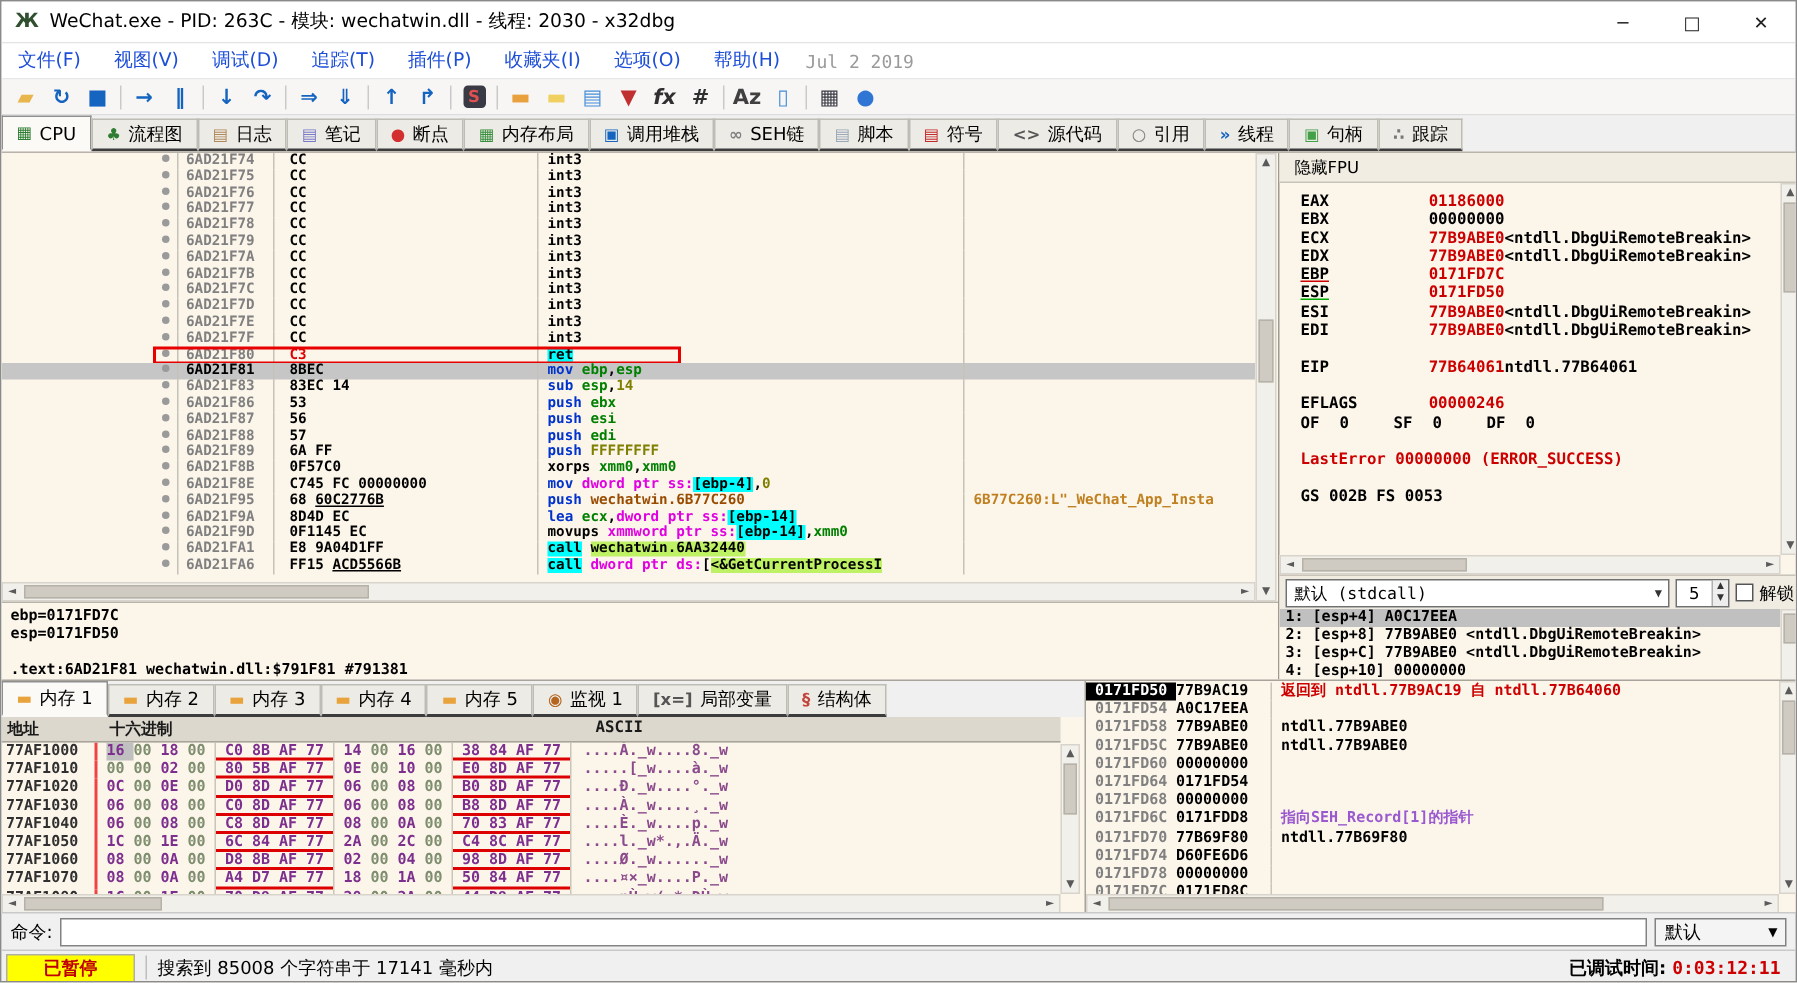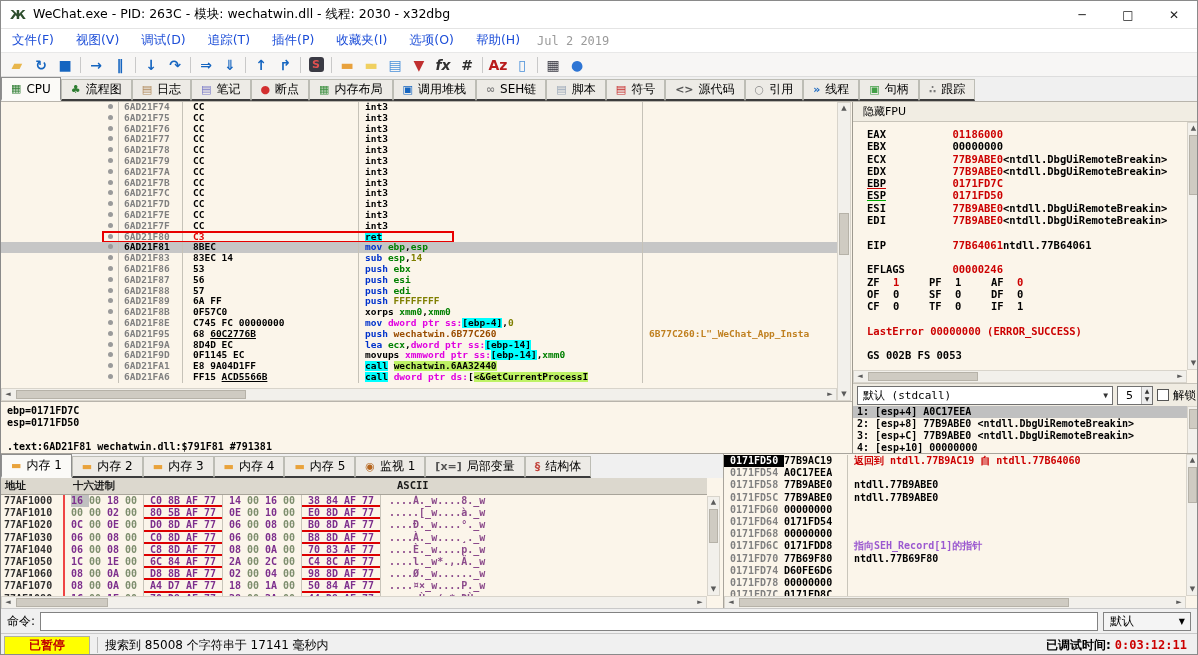--- a/index.html
+++ b/index.html
@@ -240,21 +240,21 @@
         <span class="tglyph" style="color: rgb(192, 48, 48);">▼</span>
       </span>
       <span class="tbtn">
         <span class="tglyph" style="color: rgb(48, 48, 48); font-style: italic;">fx</span>
       </span>
       <span class="tbtn">
         <span class="tglyph" style="color: rgb(48, 48, 48);">#</span>
       </span>
       <span class="tsep"></span>
       <span class="tbtn">
-        <span class="tglyph" style="color: #b91c1c;">Az</span>
+        <span class="tglyph" style="color: #404040;">Az</span>
       </span>
       <span class="tbtn">
         <span class="tglyph" style="color: rgb(74, 144, 217);">▯</span>
       </span>
       <span class="tsep"></span>
       <span class="tbtn">
         <span class="tglyph" style="color: rgb(58, 58, 68);">▦</span>
       </span>
       <span class="tbtn">
         <span class="tglyph" style="color: rgb(46, 117, 212);">●</span>
@@ -382,23 +382,21 @@
           <div class="rline"><span class="rname">ECX</span><span class="rval red">77B9ABE0</span><span class="rcmt">&lt;ntdll.DbgUiRemoteBreakin&gt;</span></div>
           <div class="rline"><span class="rname">EDX</span><span class="rval red">77B9ABE0</span><span class="rcmt">&lt;ntdll.DbgUiRemoteBreakin&gt;</span></div>
           <div class="rline"><span class="rname ur">EBP</span><span class="rval red">0171FD7C</span></div>
           <div class="rline"><span class="rname ug">ESP</span><span class="rval red">0171FD50</span></div>
           <div class="rline"><span class="rname">ESI</span><span class="rval red">77B9ABE0</span><span class="rcmt">&lt;ntdll.DbgUiRemoteBreakin&gt;</span></div>
           <div class="rline"><span class="rname">EDI</span><span class="rval red">77B9ABE0</span><span class="rcmt">&lt;ntdll.DbgUiRemoteBreakin&gt;</span></div>
           <div class="rgap"></div>
           <div class="rline"><span class="rname">EIP</span><span class="rval red">77B64061</span><span class="rcmt">ntdll.77B64061</span></div>
           <div class="rgap"></div>
           <div class="rline"><span class="rname">EFLAGS</span><span class="rval red">00000246</span></div>
-          <div class="rline"><span class="fname">ZF</span><span class="fval red">1</span><span class="fname">PF</span><span class="fval">1</span><span class="fname">AF</span><span class="fval red">0</span></div>
           <div class="rline"><span class="fname">OF</span><span class="fval">0</span><span class="fname">SF</span><span class="fval">0</span><span class="fname">DF</span><span class="fval">0</span></div>
-          <div class="rline"><span class="fname">CF</span><span class="fval">0</span><span class="fname">TF</span><span class="fval">0</span><span class="fname">IF</span><span class="fval">1</span></div>
           <div class="rgap"></div>
           <div class="rline"><span class="rtext-red">LastError  00000000 (ERROR_SUCCESS)</span></div>
           <div class="rgap"></div>
           <div class="rline"><span class="rtext">GS 002B  FS 0053</span></div>
         </div>
       <div class="sb rvscroll">
         <span class="ar" style="top:0;left:0;right:0;line-height:11px;">▲</span>
         <span class="ar" style="bottom:0;left:0;right:0;line-height:11px;">▼</span>
         <span class="sbthumb" style="top:12px;left:1px;right:1px;height:60px;"></span>
       </div>

